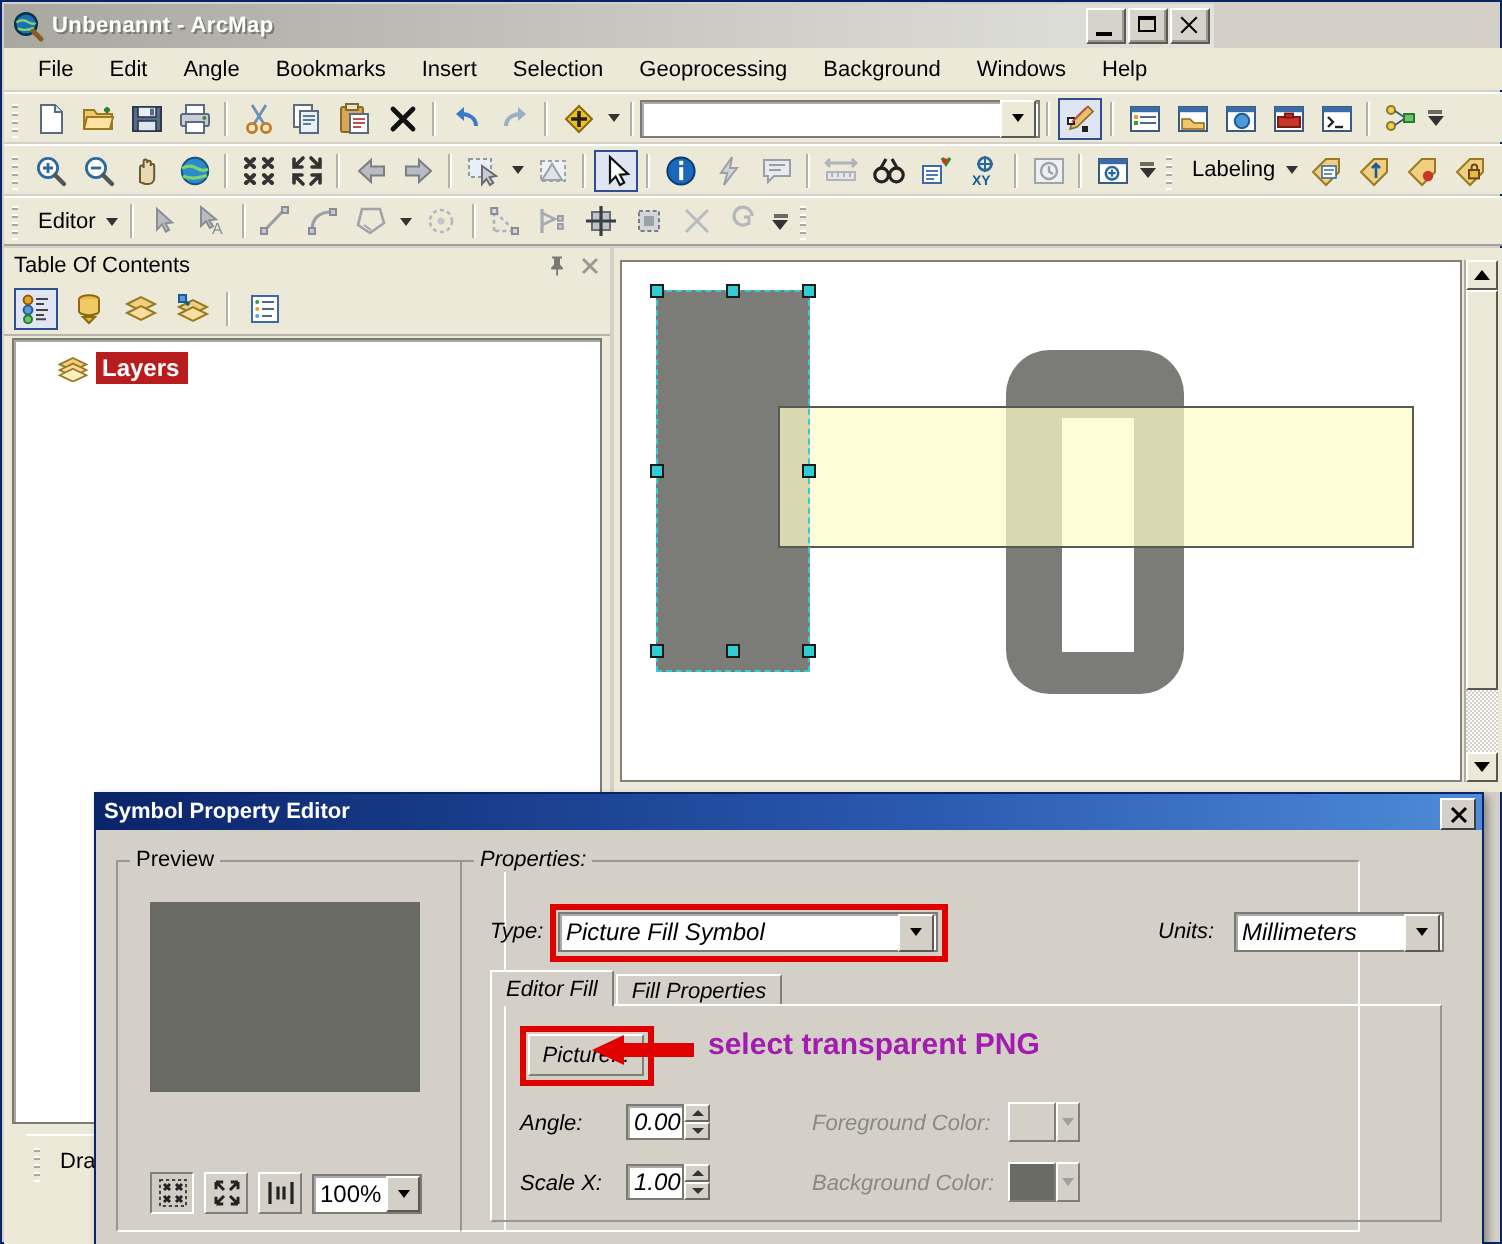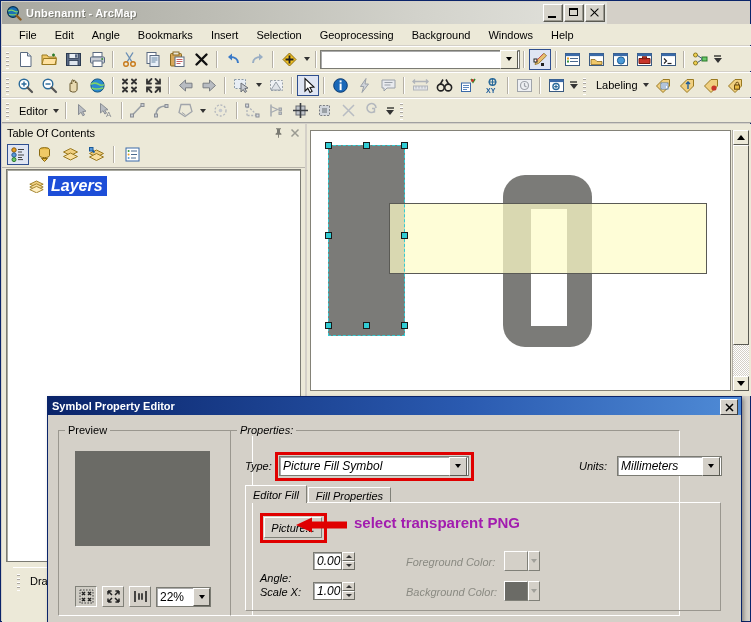--- a/index.html
+++ b/index.html
@@ -73,21 +73,21 @@
     box-sizing:border-box;}
   .toc-title{height:17px;display:flex;align-items:center;padding-left:5px;font-size:11px;color:#000;}
   .toc-title .tt-text{flex:1;}
   .toc-pin,.toc-close{width:14px;height:14px;position:relative;margin-right:3px;color:#4a4a44;
     display:flex;align-items:center;justify-content:center;font-size:11px;}
   .toc-tools{height:26px;display:flex;align-items:center;padding-left:4px;gap:2px;
     border-bottom:1px solid #b9b5ab;}
   .toc-body{position:absolute;left:4px;top:45px;right:4px;bottom:60px;background:#fff;
     border:1px solid #7b7b73;box-shadow:inset 1px 1px 0 #a9a9a0;overflow:hidden;}
   .layer-row{display:flex;align-items:center;margin:6px 0 0 22px;gap:4px;}
-  .layer-name{background:#1d4ed8;color:#fff;font-weight:bold;font-size:16px;padding:1px 4px 1px 3px;font-style:italic;}
+  .layer-name{background:#b91c1c;color:#fff;font-weight:bold;font-size:12px;padding:1px 4px 1px 3px;}
 
   
   .mapwrap{position:absolute;left:306px;top:123px;width:445px;height:272px;background:#ece9d8;}
   .mapcanvas{position:absolute;left:3px;top:6px;width:421px;height:261px;background:#fff;
     border:1px solid #848278;box-sizing:border-box;overflow:hidden;}
   .shape{position:absolute;}
   .gray{background:#7b7b78;}
   .vscroll{position:absolute;right:3px;top:6px;width:16px;height:261px;background:#ece9d8;
     border-left:1px solid #b0aca2;}
   .vs-btn{width:16px;height:15px;background:#ece9d8;border:1px solid #fff;
@@ -750,21 +750,21 @@
                 <path d="M6 6 2 2M2 2v3.6M2 2h3.6M9 6l4-4M13 2v3.6M13 2H9.4M6 9l-4 4M2 13V9.4M2 13h3.6M9 9l4 4M13 13V9.4M13 13H9.4" stroke="#222" stroke-width="1.5" fill="none"></path>
               </svg>
         </div>
         <div class="sbtn">
           <svg width="15" height="15" viewBox="0 0 15 15">
                 <path d="M2 2v11M13 2v11" stroke="#222" stroke-width="1.6"></path>
                 <path d="M6 4.2v6.6M9 4.2v6.6" stroke="#222" stroke-width="1.6"></path>
               </svg>
         </div>
         <div class="zoomcombo">
-          <span class="zv">22%</span>
+          <span class="zv">100%</span>
           <span class="carrow" style="width:15px;height:16px;background:#d4d0c8;border:1px solid #fff;border-right-color:#5a5a52;border-bottom-color:#5a5a52;display:flex;align-items:center;justify-content:center;">
             <i style="border-left:3px solid transparent;border-right:3px solid transparent;border-top:4px solid #000;display:block;"></i>
           </span>
         </div>
       </div>
     </div>
 
     <div class="group" style="left:182px;top:33px;width:450px;height:186px;font-style:italic;">
       <span class="glabel">Properties:</span>
 
@@ -792,21 +792,21 @@
         </div>
         <div class="tabpanel">
 
           <div style="position:absolute;left:18px;top:14px;width:58px;height:21px;background:#d4d0c8;
                       border:1px solid #fff;border-right-color:#808078;border-bottom-color:#808078;
                       box-sizing:border-box;display:flex;align-items:center;justify-content:center;font-size:11px;">
             <span>Picture...</span>
           </div>
           <div class="redbox" style="left:14px;top:10px;width:67px;height:30px;"></div>
 
-          <span class="lbl" style="position:absolute;left:14px;top:53px;margin-top:16px;">Angle:</span>
+          <span class="lbl" style="position:absolute;left:14px;top:53px;">Angle:</span>
           <div class="txtin" style="position:absolute;left:67px;top:49px;width:29px;height:18px;">
             <span>0.00</span>
           </div>
           <div class="spin" style="position:absolute;left:96px;top:49px;height:18px;">
             <div class="su"></div>
             <div class="sd"></div>
           </div>
 
           <span class="lbl" style="position:absolute;left:14px;top:83px;">Scale X:</span>
           <div class="txtin" style="position:absolute;left:67px;top:79px;width:29px;height:18px;">

